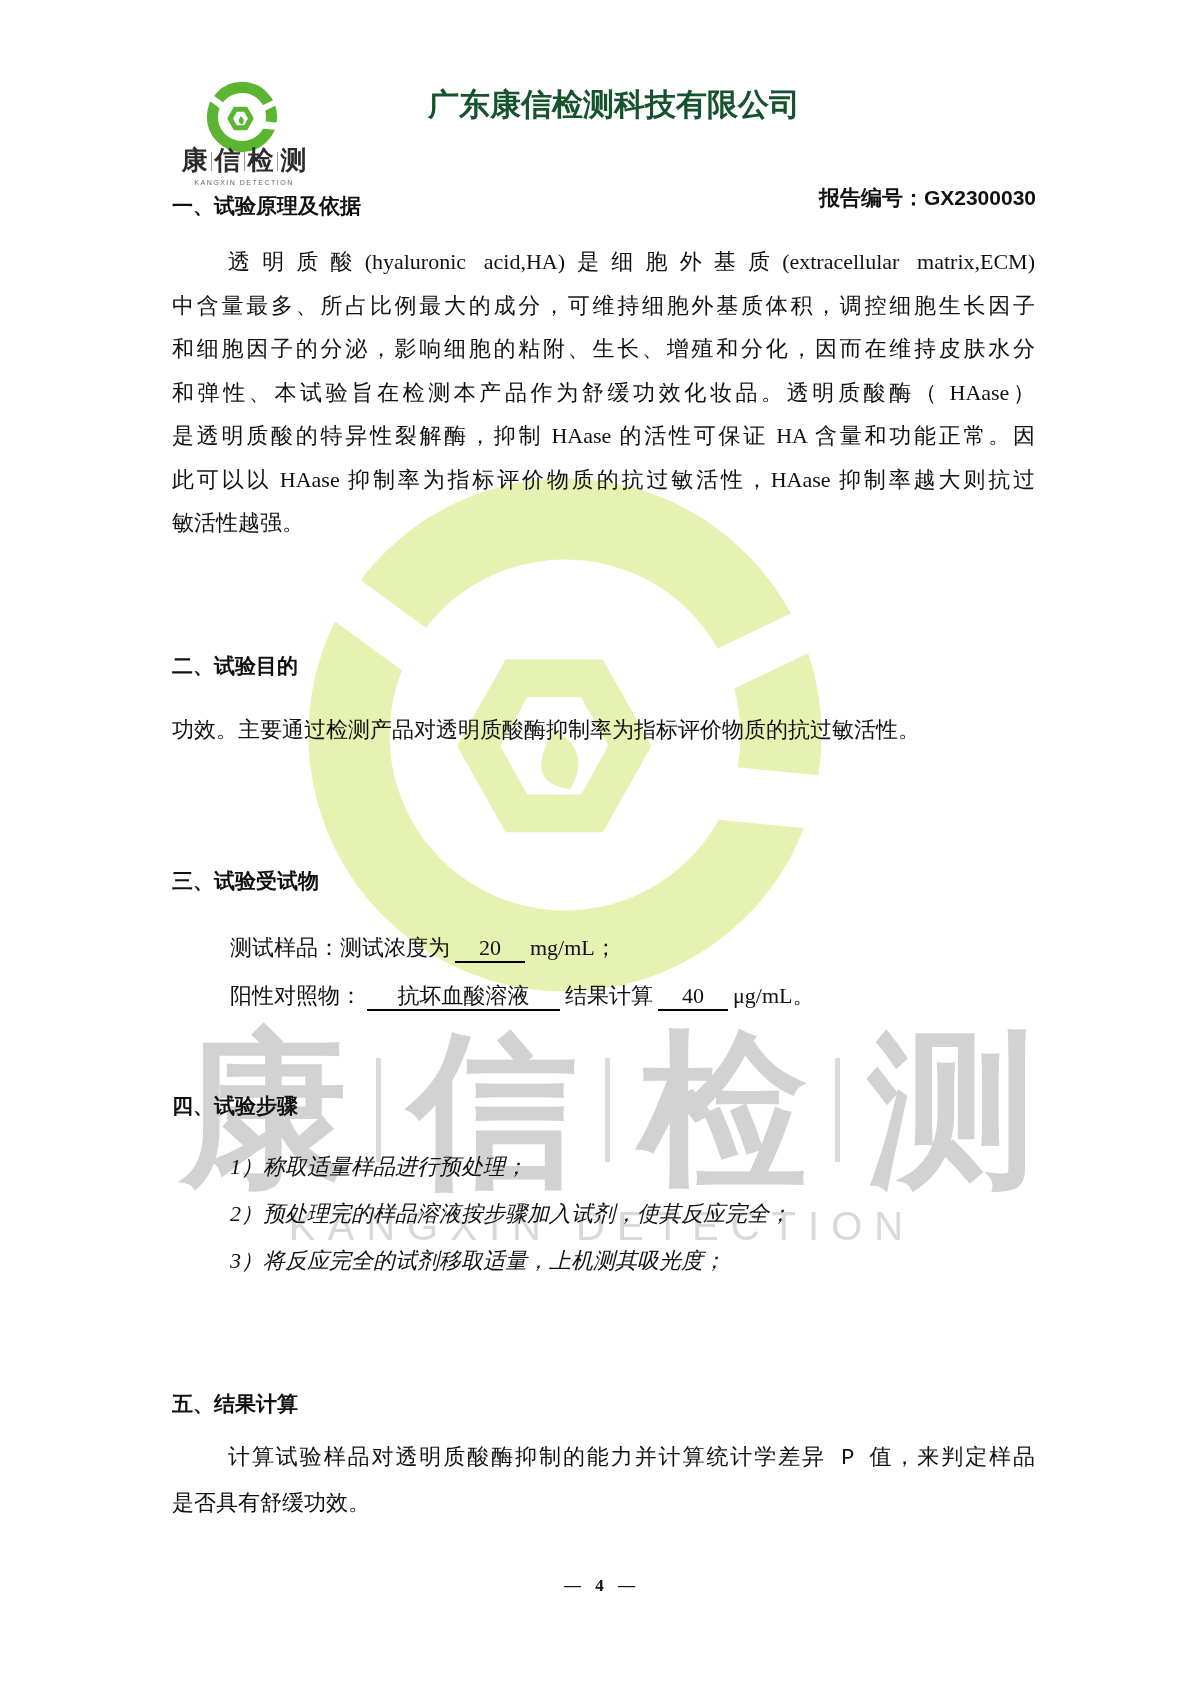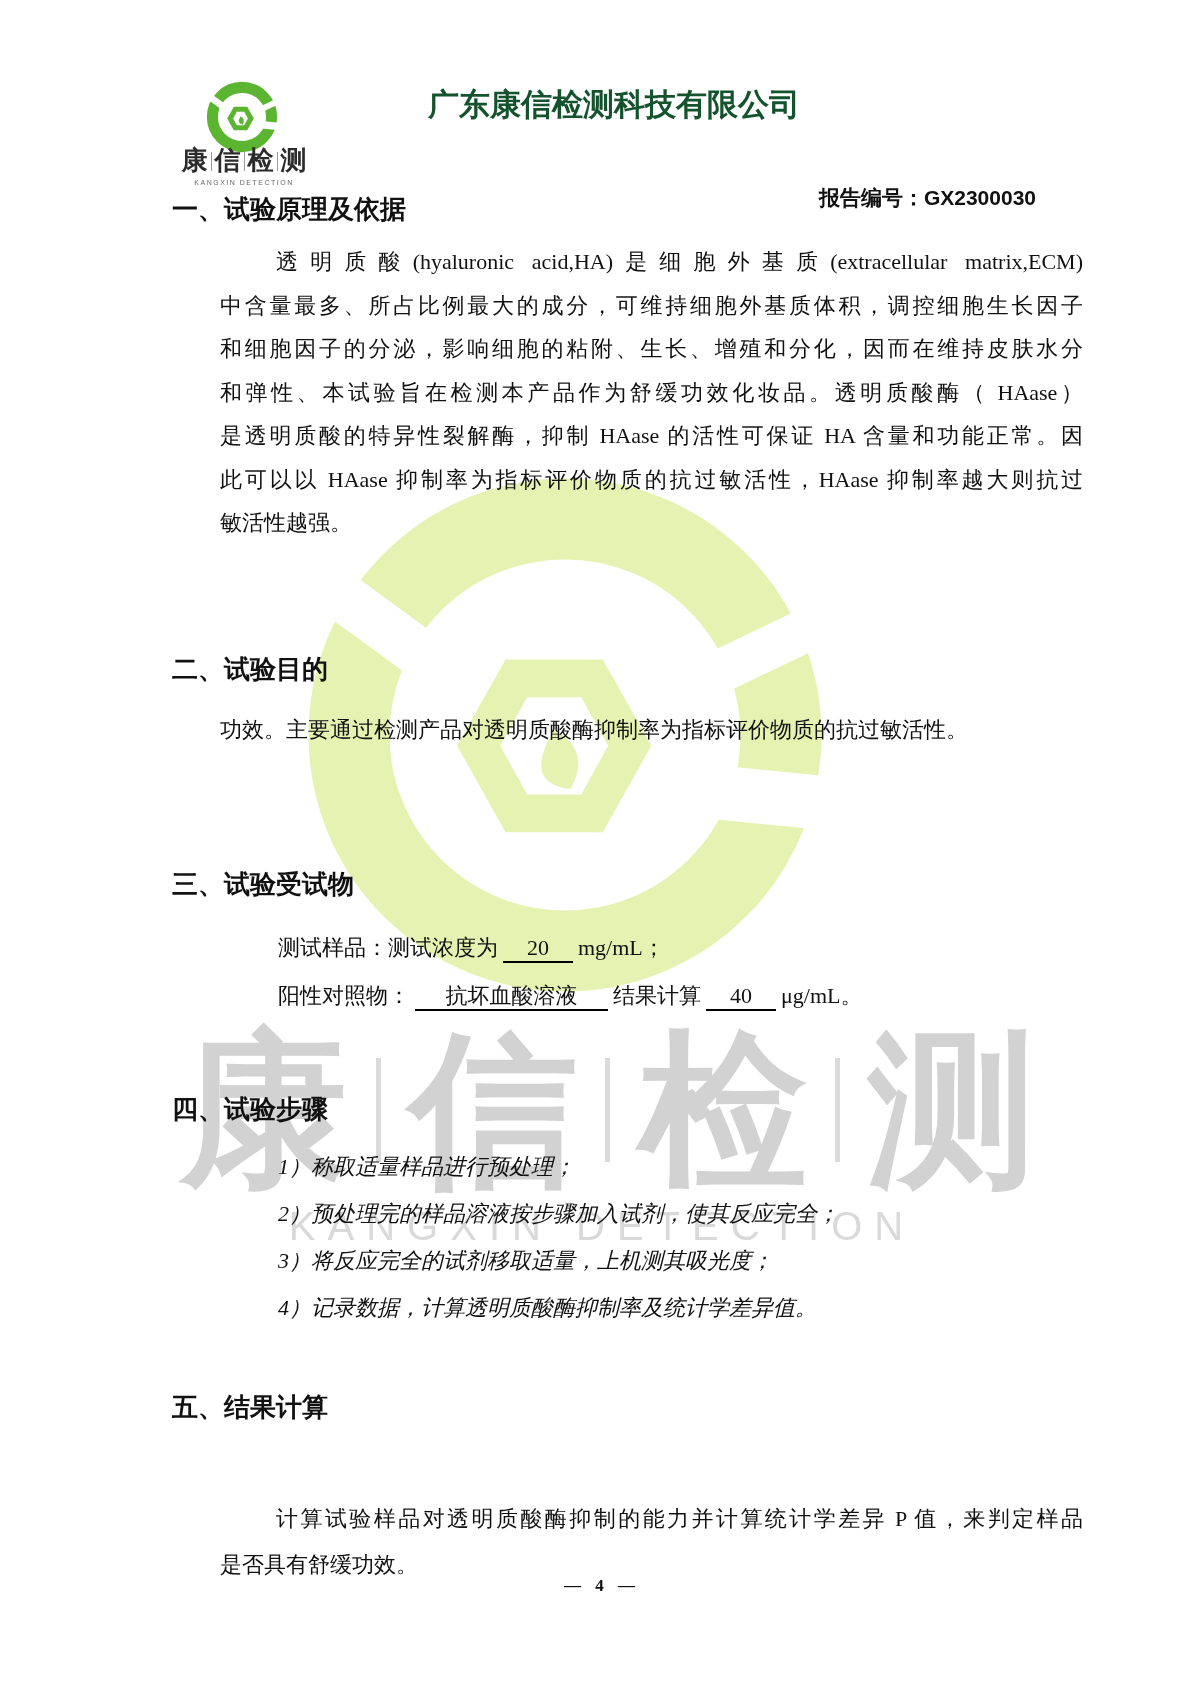--- a/index.html
+++ b/index.html
@@ -26,31 +26,31 @@
   .logo-cn .lc { font-size:26px; font-weight:700; color:#2b2b2b; line-height:30px; }
   .logo-cn .lsep { width:1px; height:19px; background:#9a9a9a; margin:0 3px; }
   .logo-en { position:absolute; left:178px; top:179px; width:132px; text-align:center;
              font-family:"Liberation Sans","DejaVu Sans",sans-serif;
              font-size:7px; letter-spacing:1.5px; color:#666; z-index:2; }
   .title { position:absolute; left:12px; top:84px; width:100%; text-align:center;
            font-size:31px; font-weight:700; color:#14532d; z-index:2; }
   .report-line { position:absolute; top:140px; right:168px; font-size:21px; font-weight:700; z-index:2;margin-top:44px; }
   .report-line .rnum { font-family:"Liberation Sans","DejaVu Sans",sans-serif; }
   
-  .sec-h { position:absolute; left:172px; width:863px; font-size:26px; font-weight:700; z-index:2; }
-  .block { position:absolute; left:172px; width:863px; z-index:2;margin-left:48px; }
+  .sec-h { position:absolute; left:172px; width:863px; font-size:21px; font-weight:700; z-index:2; }
+  .block { position:absolute; left:172px; width:863px; z-index:2; }
   .ln { font-size:22px; }
   .ind { text-indent:56px; }
   .jl { text-align:justify; text-align-last:justify; }
   .pad { padding-left:58px; }
   .pr-lines  { top:240px;  line-height:43.5px; }
   .pu-lines  { top:708px;  line-height:44px; }
   .sp-lines  { top:924px;  line-height:48px; }
   .st-lines  { top:1143px; line-height:47px;font-style:italic; }
-  .ca-lines  { top:1496px; line-height:46px; }
+  .ca-lines  { top:1436px; line-height:46px;font-family:Liberation Mono, monospace; }
   .blank { display:inline-block; border-bottom:2px solid #000; text-align:center;
            padding:0 9px; margin:0 5px; line-height:26px; }
   .w-sm { min-width:52px; }
   .w-lg { min-width:175px; }
   
   .pageno { position:absolute; left:0; top:1576px; width:100%; text-align:center;
             font-size:17px; font-weight:700; letter-spacing:5px; z-index:2; }
   .defs { position:absolute; width:0; height:0; overflow:hidden; }
 </style>
 </head>
@@ -127,21 +127,20 @@
     <div class="ln pad">
       <span>阳性对照物：</span><span class="blank w-lg">抗坏血酸溶液</span><span>结果计算</span><span class="blank w-sm">40</span><span>μg/mL。</span>
     </div>
   </div>
 
   <div class="sec-h" style="top:1092px">四、试验步骤</div>
   <div class="block st-lines">
     <div class="ln pad">1）称取适量样品进行预处理；</div>
     <div class="ln pad">2）预处理完的样品溶液按步骤加入试剂，使其反应完全；</div>
     <div class="ln pad">3）将反应完全的试剂移取适量，上机测其吸光度；</div>
-    <div class="ln pad">4）记录数据，计算透明质酸酶抑制率及统计学差异值。</div>
   </div>
 
   <div class="sec-h" style="top:1390px">五、结果计算</div>
   <div class="block ca-lines">
     <div class="ln ind jl">计算试验样品对透明质酸酶抑制的能力并计算统计学差异 P 值，来判定样品</div>
     <div class="ln">是否具有舒缓功效。</div>
   </div>
 
   <div class="pageno">— 4 —</div>
 </div>

